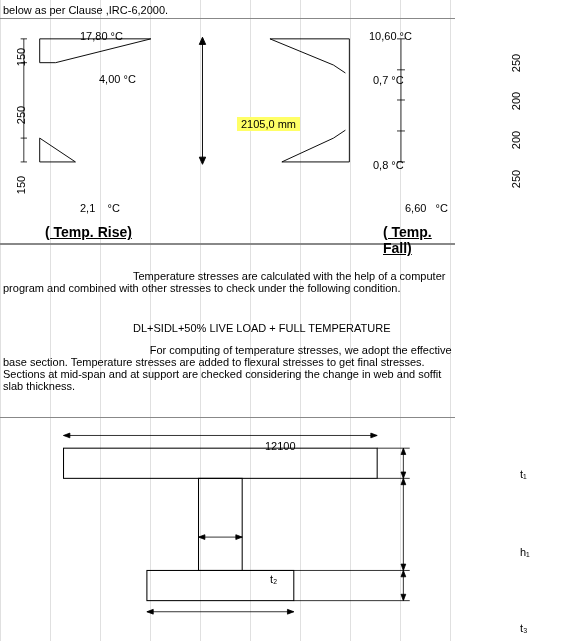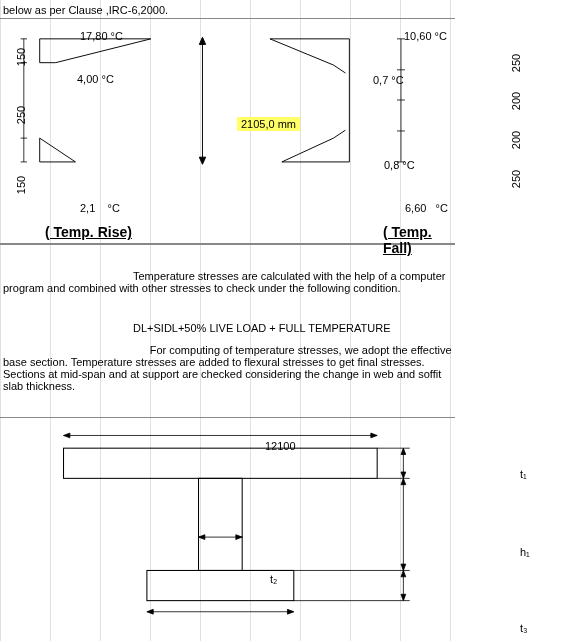--- a/index.html
+++ b/index.html
@@ -71,32 +71,32 @@
         <line x1="505" y1="25" x2="505" y2="180"></line>
         <line x1="500" y1="25" x2="510" y2="25"></line>
         <line x1="500" y1="64" x2="510" y2="64"></line>
         <line x1="500" y1="102" x2="510" y2="102"></line>
         <line x1="500" y1="141" x2="510" y2="141"></line>
         <line x1="500" y1="180" x2="510" y2="180"></line>
       </g>
     </svg>
 
     <div class="lbl" style="left:80px;top:11px"><span>17,80</span> <span>°C</span></div>
-    <div class="lbl" style="left:77px;top:54px"><span>4,00</span> <span>°C</span></div>
+    <div class="lbl" style="left:99px;top:54px"><span>4,00</span> <span>°C</span></div>
     <div class="lbl" style="left:80px;top:183px"><span>2,1</span>&nbsp;&nbsp;&nbsp;&nbsp;<span>°C</span></div>
 
     <div class="lbl" style="left:12px;top:32px;transform:rotate(-90deg)">150</div>
     <div class="lbl" style="left:12px;top:90px;transform:rotate(-90deg)">250</div>
     <div class="lbl" style="left:12px;top:160px;transform:rotate(-90deg)">150</div>
 
     <div class="lbl hl" style="left:237px;top:98px">2105,0 mm</div>
 
-    <div class="lbl" style="left:404px;top:11px"><span>10,60</span> <span>°C</span></div>
+    <div class="lbl" style="left:369px;top:11px"><span>10,60</span> <span>°C</span></div>
     <div class="lbl" style="left:373px;top:55px"><span>0,7</span> <span>°C</span></div>
-    <div class="lbl" style="left:384px;top:140px"><span>0,8</span> <span>°C</span></div>
+    <div class="lbl" style="left:373px;top:140px"><span>0,8</span> <span>°C</span></div>
     <div class="lbl" style="left:405px;top:183px"><span>6,60</span>&nbsp;&nbsp;&nbsp;<span>°C</span></div>
 
     <div class="lbl" style="left:507px;top:38px;transform:rotate(-90deg)">250</div>
     <div class="lbl" style="left:507px;top:76px;transform:rotate(-90deg)">200</div>
     <div class="lbl" style="left:507px;top:115px;transform:rotate(-90deg)">200</div>
     <div class="lbl" style="left:507px;top:154px;transform:rotate(-90deg)">250</div>
 
     <div class="lbl caption" style="left:45px;top:205px">( Temp. Rise)</div>
     <div class="lbl caption" style="left:383px;top:205px">( Temp. Fall)</div>
   </div>

